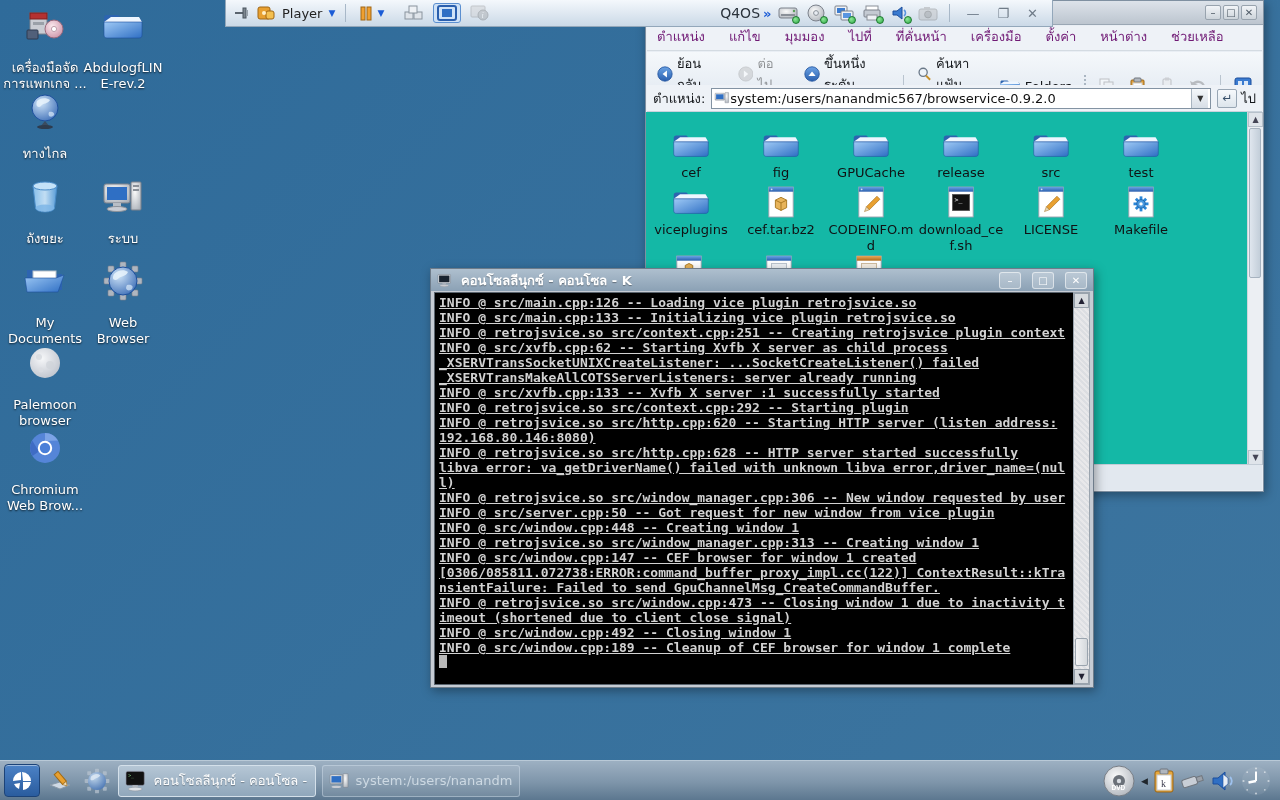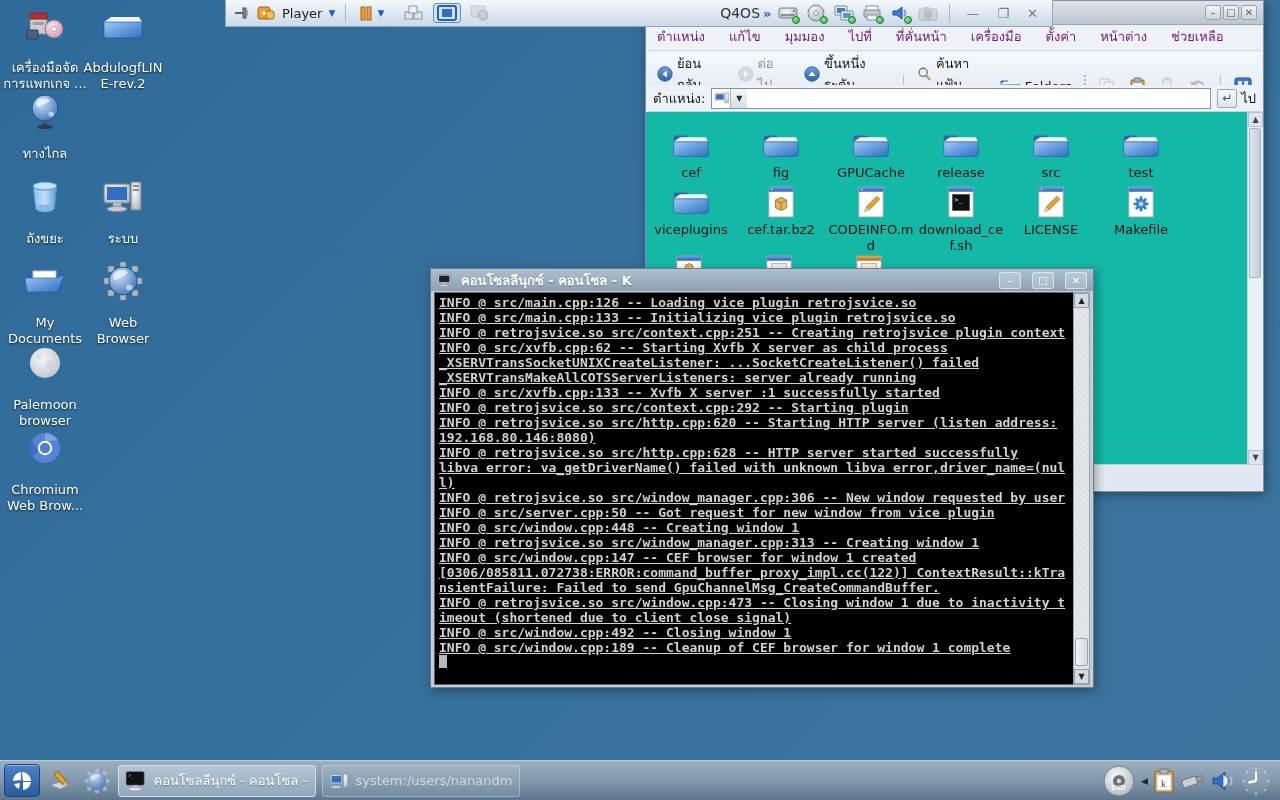--- a/index.html
+++ b/index.html
@@ -388,20 +388,21 @@
   </div>
 
   <div class="fm-locbar">
     <span>ตำแหน่ง:</span>
     <div class="loc-input-wrap">
       <svg width="16" height="14" viewBox="0 0 42 38">
           <rect x="29" y="4" width="10" height="28" rx="1" fill="url(#gSilver)" stroke="#7c828c"></rect>
           <rect x="2" y="6" width="26" height="19" rx="2" fill="url(#gSilver)" stroke="#7c828c"></rect>
           <rect x="5" y="9" width="20" height="13" fill="#2f6fc4"></rect>
         </svg>
+      <input class="loc-input" value="system:/users/nanandmic567/browservice-0.9.2.0" style="">
       <div class="loc-drop">▼</div>
     </div>
     <div class="go-btn">
       <div class="go-box">↵</div>
       <span>ไป</span>
     </div>
   </div>
 
   <div class="fm-content">
     <div class="fm-grid">

